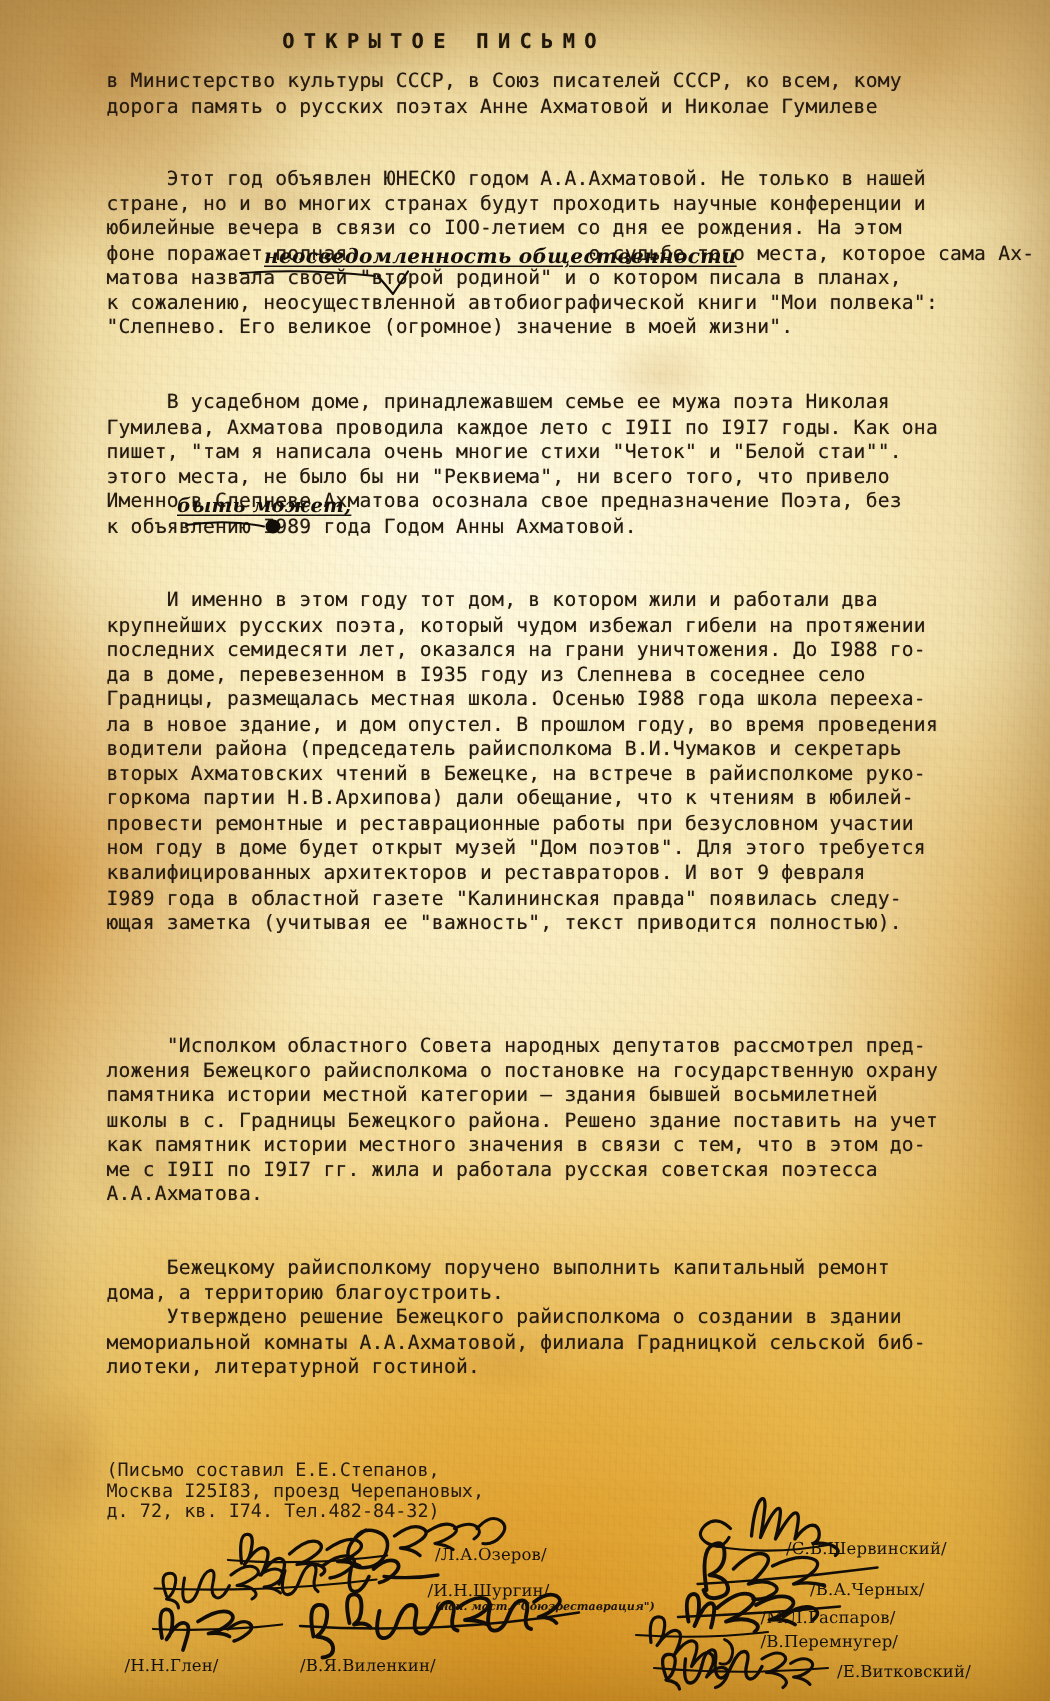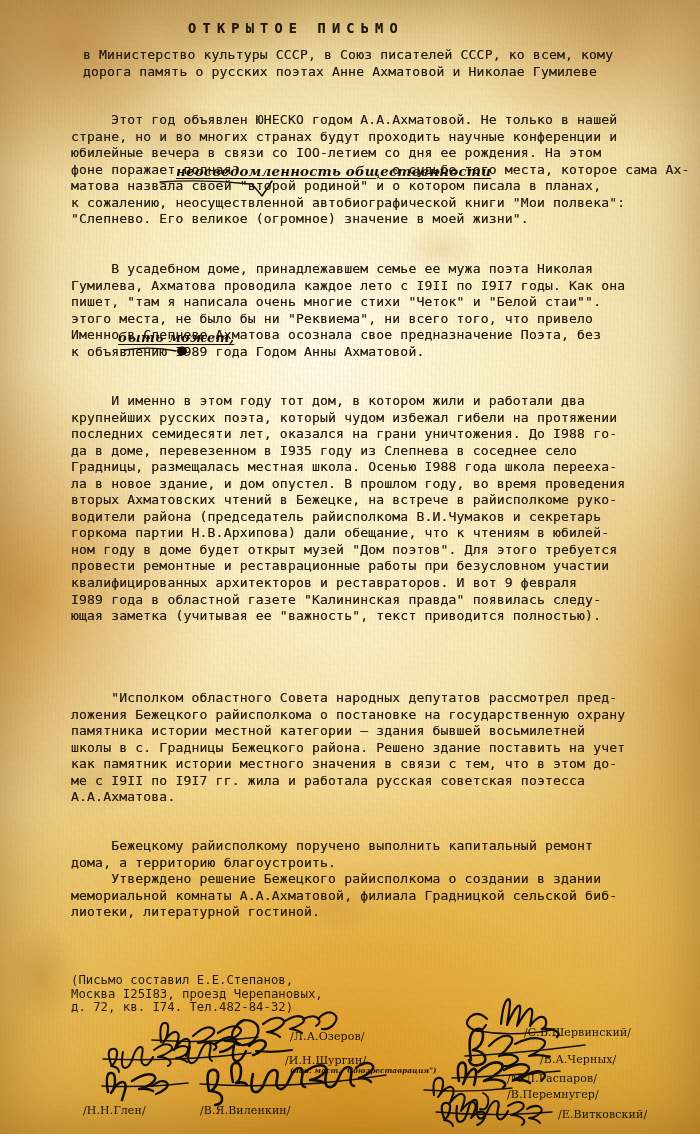--- a/index.html
+++ b/index.html
@@ -55,21 +55,21 @@
     font-size:13.1px;
     line-height:16.55px;
     letter-spacing:.15px;
     text-shadow:0 0 .5px rgba(40,26,12,.55);
   }
   .doc-title{
     position:absolute;top:20px;left:0;width:592px;text-align:center;
     font-size:13.6px;letter-spacing:6.2px;font-weight:700;color:#201609;
   }
   .addressee{position:absolute;top:47px;left:71px;width:566px;font-size:13.1px;}
-  .addressee div{white-space:pre;margin-left:12px;}
+  .addressee div{white-space:pre;}
 
   .body-block{position:absolute;left:71px;width:560px;}
   .body-block .ln{white-space:pre;}
 
   
   .hw{
     position:absolute;z-index:5;color:#16100a;
     font-family:"DejaVu Serif","Liberation Serif",serif;
     font-style:italic;font-weight:700;
   }
@@ -135,25 +135,25 @@
       <div class="ln">к объявлению I989 года Годом Анны Ахматовой.</div>
     </div>
 
     <div class="body-block" style="top:393px">
       <div class="ln">     И именно в этом году тот дом, в котором жили и работали два</div>
       <div class="ln">крупнейших русских поэта, который чудом избежал гибели на протяжении</div>
       <div class="ln">последних семидесяти лет, оказался на грани уничтожения. До I988 го-</div>
       <div class="ln">да в доме, перевезенном в I935 году из Слепнева в соседнее село</div>
       <div class="ln">Градницы, размещалась местная школа. Осенью I988 года школа переexa-</div>
       <div class="ln">ла в новое здание, и дом опустел. В прошлом году, во время проведения</div>
+      <div class="ln">водители района (председатель райисполкома В.И.Чумаков и секретарь</div>
       <div class="ln">вторых Ахматовских чтений в Бежецке, на встрече в райисполкоме руко-</div>
-      <div class="ln">водители района (председатель райисполкома В.И.Чумаков и секретарь</div>
       <div class="ln">горкома партии Н.В.Архипова) дали обещание, что к чтениям в юбилей-</div>
+      <div class="ln">провести ремонтные и реставрационные работы при безусловном участии</div>
       <div class="ln">ном году в доме будет открыт музей "Дом поэтов". Для этого требуется</div>
-      <div class="ln">провести ремонтные и реставрационные работы при безусловном участии</div>
       <div class="ln">квалифицированных архитекторов и реставраторов. И вот 9 февраля</div>
       <div class="ln">I989 года в областной газете "Калининская правда" появилась следу-</div>
       <div class="ln">ющая заметка (учитывая ее "важность", текст приводится полностью).</div>
     </div>
 
     <div class="body-block" style="top:690px">
       <div class="ln">     "Исполком областного Совета народных депутатов рассмотрел пред-</div>
       <div class="ln">ложения Бежецкого райисполкома о постановке на государственную охрану</div>
       <div class="ln">памятника истории местной категории – здания бывшей восьмилетней</div>
       <div class="ln">школы в с. Градницы Бежецкого района. Решено здание поставить на учет</div>

